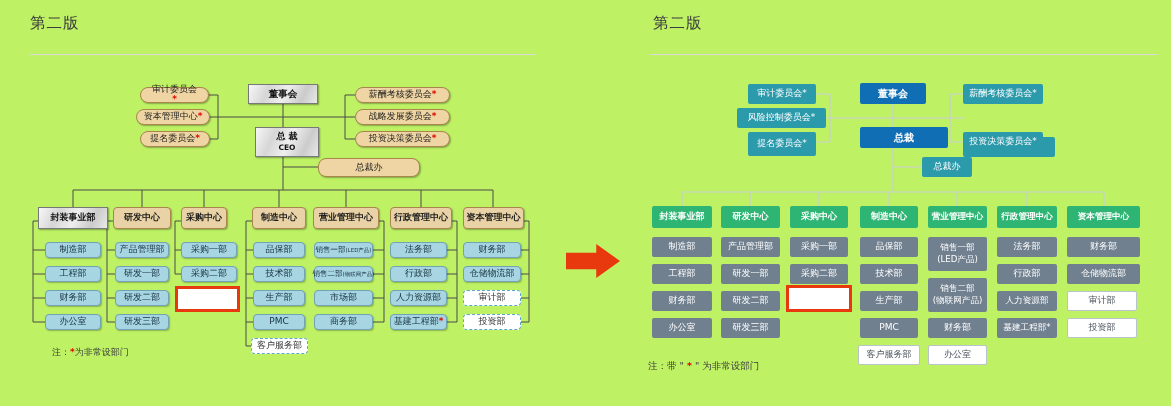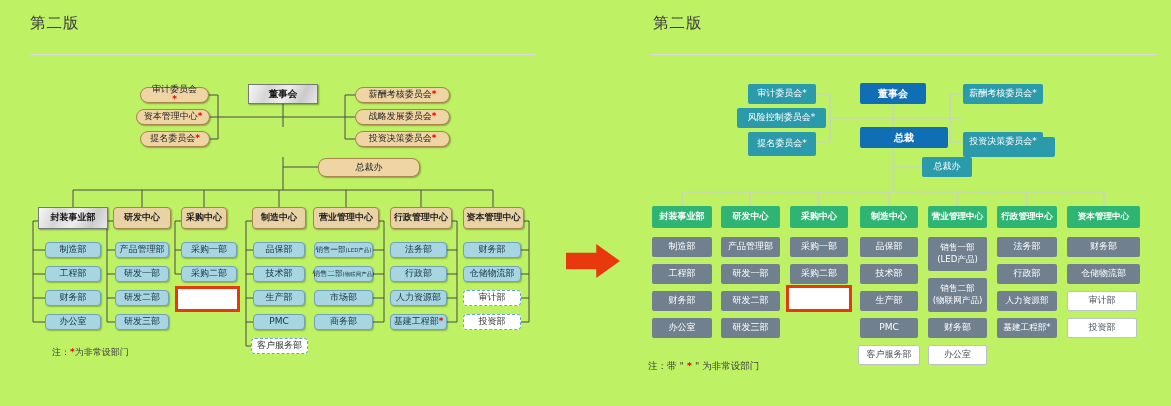--- a/index.html
+++ b/index.html
@@ -71,20 +71,24 @@
   <div class="bx tan" style="left:136px;top:109px;width:74px;height:16px;">
       <span>资本管理中心</span>
       <span class="redstar">*</span>
     </div>
   <div class="bx tan" style="left:140px;top:131px;width:70px;height:16px;">
       <span>提名委员会</span>
       <span class="redstar">*</span>
     </div>
 
   <div class="bx marble" style="left:248px;top:84px;width:70px;height:20px;font-size:9.5px;">董事会</div>
+  <div class="bx marble ceo2" style="left:255px;top:127px;width:64px;height:30px;">
+    <span>总  裁</span>
+    <span class="l2">CEO</span>
+  </div>
 
   <div class="bx tan" style="left:355px;top:87px;width:95px;height:16px;">
       <span>薪酬考核委员会</span>
       <span class="redstar">*</span>
     </div>
   <div class="bx tan" style="left:355px;top:109px;width:95px;height:16px;">
       <span>战略发展委员会</span>
       <span class="redstar">*</span>
     </div>
   <div class="bx tan" style="left:355px;top:131px;width:95px;height:16px;">

